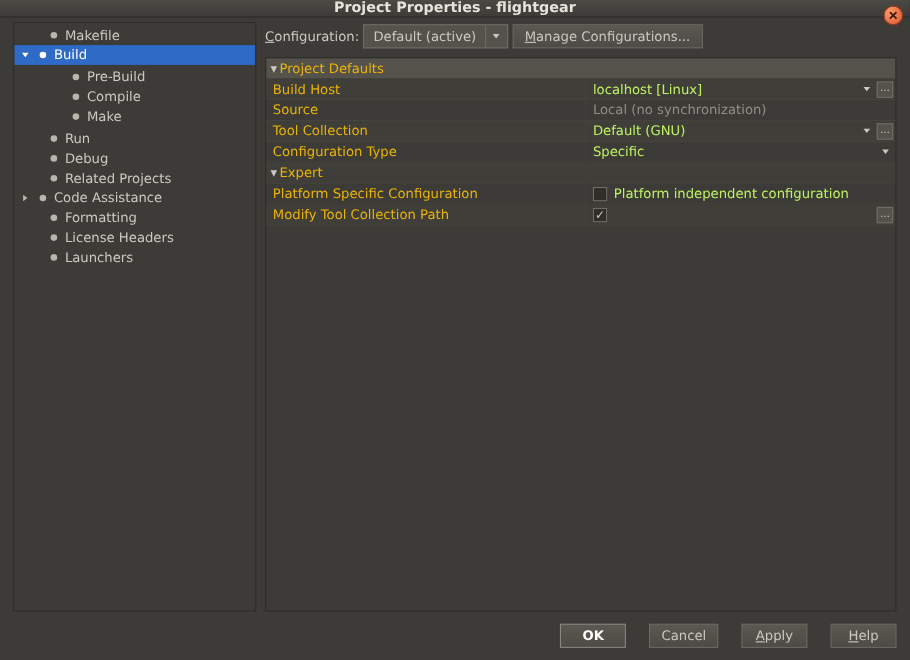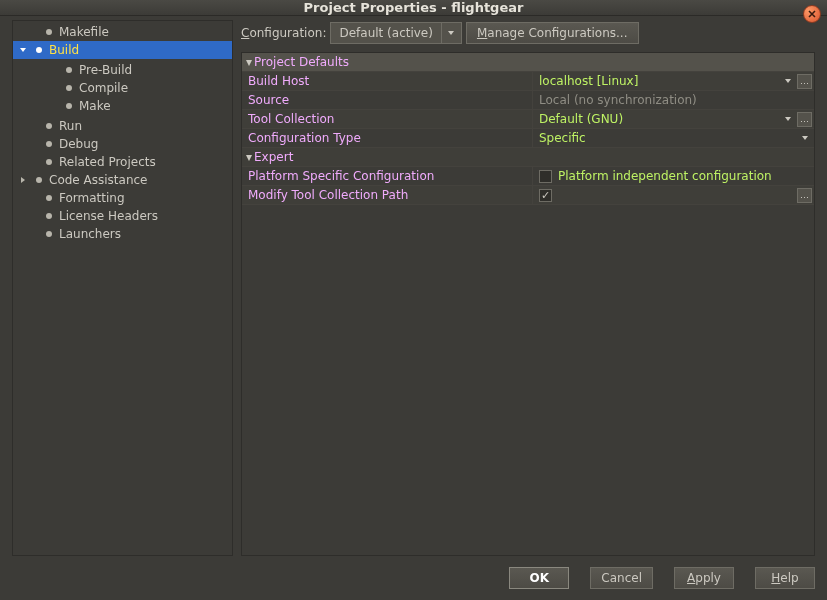--- a/index.html
+++ b/index.html
@@ -16,21 +16,21 @@
     
     .categories-label { color: #ccc9c1; margin: 4px 0 2px 2px; font-size: 12px; text-decoration: underline; text-decoration-color: transparent; }
     .categories-label .mn { text-decoration: underline; }
     
     .main-row { flex: 1; display: flex; gap: 8px; min-height: 0; }
     
     .tree-panel { width: 221px; border: 1px solid #2e2d2a; background: #3c3b37; overflow: auto; }
     .tree { list-style: none; padding: 2px 0; }
     .tree li { white-space: nowrap; }
     .tree-row { display: flex; align-items: center; height: 18px; padding-right: 6px; cursor: default; }
-    .tree-row.selected { background: #2f6ac7; color: #fde047; }
+    .tree-row.selected { background: #2f6ac7; color: #ffffff; }
     .expander { width: 16px; display: flex; justify-content: center; align-items: center; }
     .expander svg { width: 8px; height: 8px; }
     .bullet { width: 16px; display: flex; justify-content: center; align-items: center; }
     .bullet-dot { width: 6px; height: 6px; border-radius: 3px; background: #b8b5ab; }
     .tree-label { padding-left: 2px; }
     .indent1 { padding-left: 12px; }
     .indent2 { padding-left: 32px; }
     
     .right-panel { flex: 1; display: flex; flex-direction: column; }
     
@@ -40,21 +40,21 @@
     .combo-text { padding: 0 8px; }
     .combo-arrow { width: 20px; height: 100%; border-left: 1px solid #6e6c64; display: flex; align-items: center; justify-content: center; }
     .btn { height: 22px; padding: 0 10px; border: 1px solid #6e6c64; background: linear-gradient(to bottom, #5a5851, #4d4b45); color: #ccc9c1; display: flex; align-items: center; }
     .btn .mn { text-decoration: underline; }
     
     .prop-sheet { flex: 1; border: 1px solid #2e2d2a; background: #3c3b37; overflow: auto; }
     .ps-row { display: flex; align-items: center; height: 19px; border-bottom: 1px solid #44423d; }
     .ps-row:nth-child(even) { background: #3f3e39; }
     .ps-section { background: #54524b; color: #ccc9c1; font-size: 12px; }
     .ps-section .tri { padding: 0 2px 0 4px; }
-    .ps-label { width: 290px; padding-left: 6px; color: #f0abfc; }
+    .ps-label { width: 290px; padding-left: 6px; color: #eab308; }
     .ps-section .ps-label { padding-left: 0; }
     .ps-value { flex: 1; display: flex; align-items: center; padding-left: 6px; color: #bef264; border-left: 1px solid #44423d; height: 100%; }
     .ps-value.dim { color: #8f8d84; }
     .ps-end { display: flex; gap: 2px; padding-right: 2px; align-items: center; }
     .mini-dd { width: 14px; height: 15px; display: flex; align-items: center; justify-content: center; }
     .mini-btn { width: 15px; height: 15px; border: 1px solid #6e6c64; background: #54524b; display:flex; align-items:center; justify-content:center; font-size:9px; color:#ccc9c1;}
     .ps-check { width: 13px; height: 13px; border: 1px solid #6e6c64; background: #2f2e2a; margin-right: 6px; display:flex; align-items:center; justify-content:center;}
     .ps-check.checked::after { content:"✓"; font-size: 11px; color:#ccc9c1; line-height: 11px;}
     
     .footer { height: 44px; display: flex; align-items: center; justify-content: flex-end; gap: 21px; padding: 0 12px; }

